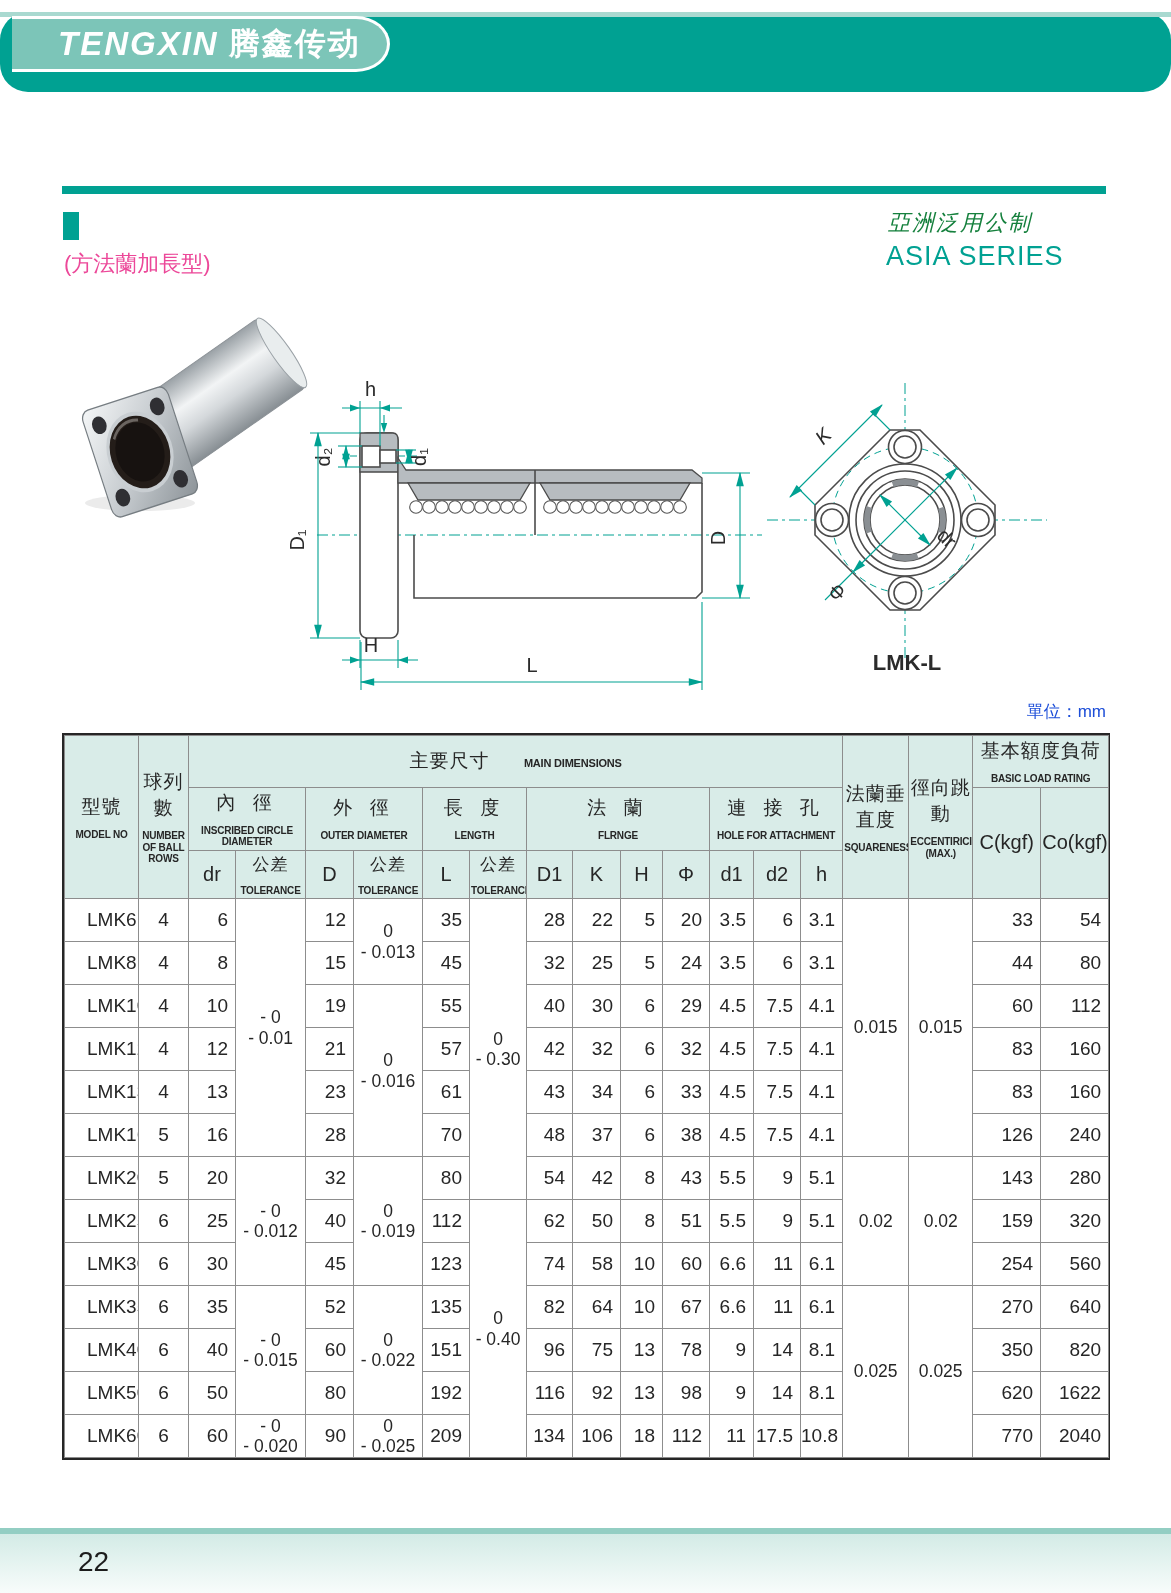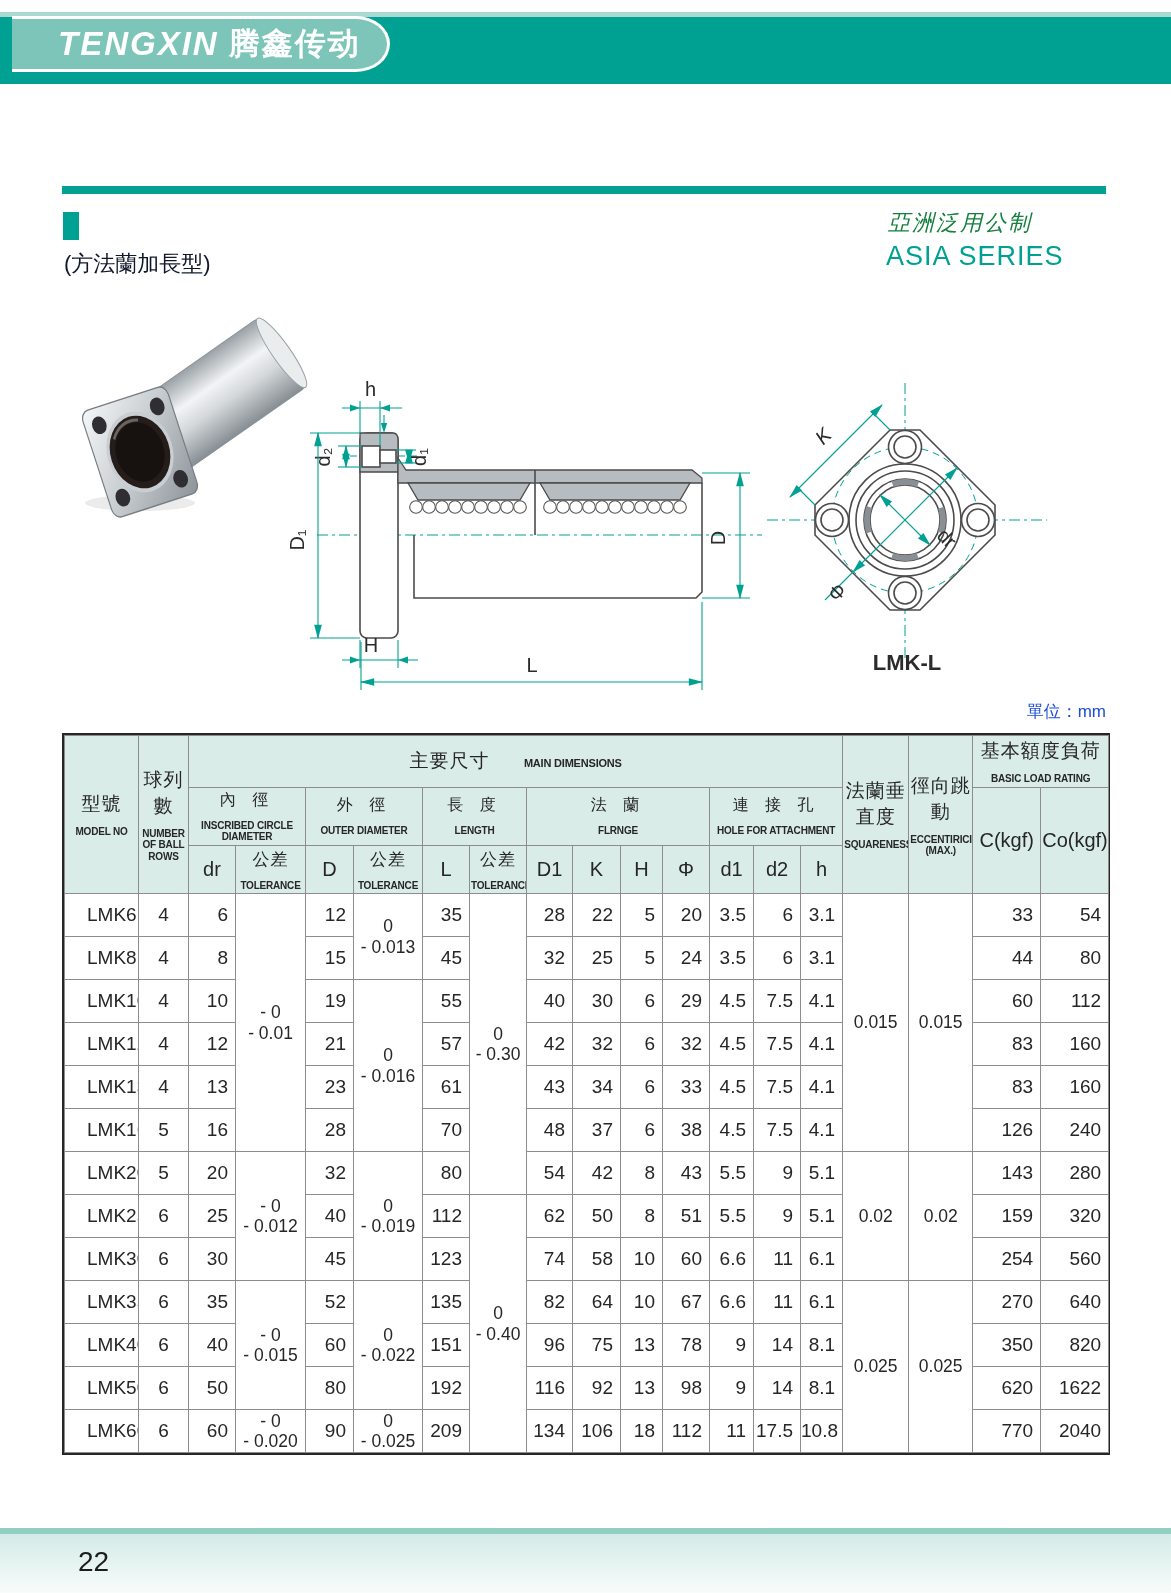--- a/index.html
+++ b/index.html
@@ -1,34 +1,34 @@
 <!DOCTYPE html>
 <html><head>
 <meta charset="utf-8">
 <style>
   * { margin:0; padding:0; box-sizing:border-box; }
   html,body { background:#fff; }
   body { font-family:"Liberation Sans", sans-serif; color:#262626; }
   .page { position:relative; width:1171px; height:1593px; background:#fff; overflow:hidden; }
 
   
-  .brand-bar { position:absolute; left:0; top:12px; width:100%; height:72px; background:#00a192; }
+  .brand-bar { position:absolute; left:0; top:12px; width:100%; height:80px; background:#00a192;border-radius:28px; }
   .brand-bar::before { content:""; position:absolute; left:0; top:0; width:100%; height:5px; background:#a9d9d0; }
   .brand-pill { position:absolute; left:12px; top:4px; height:56px; width:378px; background:#7cc5b8;
                 border:3px solid #ffffff; border-left:none; border-radius:0 34px 34px 0 / 0 50% 50% 0;
                 display:flex; align-items:center; padding-left:46px; }
   .logo-en { color:#fff; font-weight:bold; font-size:33px; letter-spacing:2px; font-style:italic; }
   .logo-cn { color:#fff; font-weight:bold; font-size:31px; margin-left:10px; letter-spacing:2px; }
 
   
   .page-title { position:absolute; left:62px; top:128px; font-size:39px; font-weight:bold; color:#231f1c; letter-spacing:2px; }
   .title-rule { position:absolute; left:62px; top:186px; width:1044px; height:8px; background:#00a192; }
   .series-square { position:absolute; left:63px; top:212px; width:16px; height:28px; background:#00a192; }
   .series-code { position:absolute; left:93px; top:198px; font-size:41px; font-weight:bold; color:#1e1a17; letter-spacing:1px; }
-  .series-note { position:absolute; left:64px; top:249px; font-size:22px; color:#0f172a; }
+  .series-note { position:absolute; left:64px; top:249px; font-size:22px; color:#ec4899; }
   .region-cn { position:absolute; left:888px; top:208px; font-size:22px; color:#15803d; letter-spacing:2px;font-style:italic; }
   .region-en { position:absolute; left:886px; top:241px; font-size:27px; font-weight:normal; color:#00a192; letter-spacing:1px; }
 
   
   .drawings { position:absolute; left:62px; top:300px; width:1048px; height:420px; }
   svg text { font-family:"Liberation Sans", sans-serif; fill:#2b2b2b; }
   .part { stroke:#4b4b4b; stroke-width:1.6; fill:none; }
   .partw { stroke:#4b4b4b; stroke-width:1.6; fill:#ffffff; }
   .partg { stroke:#4b4b4b; stroke-width:1.3; fill:#b7bcc0; }
   .dim  { stroke:#00a192; stroke-width:1.1; fill:none; }
@@ -42,21 +42,21 @@
   
   .unit-note { position:absolute; top:700px; right:65px; font-size:17px; color:#1d4ed8; }
 
   
   .table-wrap { position:absolute; left:62px; top:733px; width:1048px; border:2px solid #262626; background:#fff; }
   table { border-collapse:collapse; table-layout:fixed; width:1044px; }
   th, td { border:1px solid #8d8d8d; overflow:hidden; }
   thead th { background:#d9ece8; font-weight:normal; text-align:center; vertical-align:middle; padding:2px 1px; }
   thead tr.r1 { height:44px; } thead tr.r2 { height:52px; } thead tr.r3 { height:44px; }
   .cn { font-size:19px; letter-spacing:1px; }
-  .cn-sp { font-size:16px; letter-spacing:6px; }
+  .cn-sp { font-size:19px; letter-spacing:6px; }
   .en { display:block; font-size:10px; font-weight:bold; letter-spacing:-0.2px; line-height:1.15; margin-top:9px; }
   .en-inline { font-size:11px; font-weight:bold; margin-left:6px; letter-spacing:-0.2px;padding-left:24px; }
   .sym { font-size:20px; }
   tbody tr { height:43px; }
   tbody td { font-size:19px; vertical-align:middle; background:#fff; }
   td.model { text-align:left; padding-left:22px; }
   td.num { text-align:right; padding-right:7px; }
   td.center { text-align:center; }
   td.tol { text-align:center; font-size:17.5px; line-height:1.15; }
 

